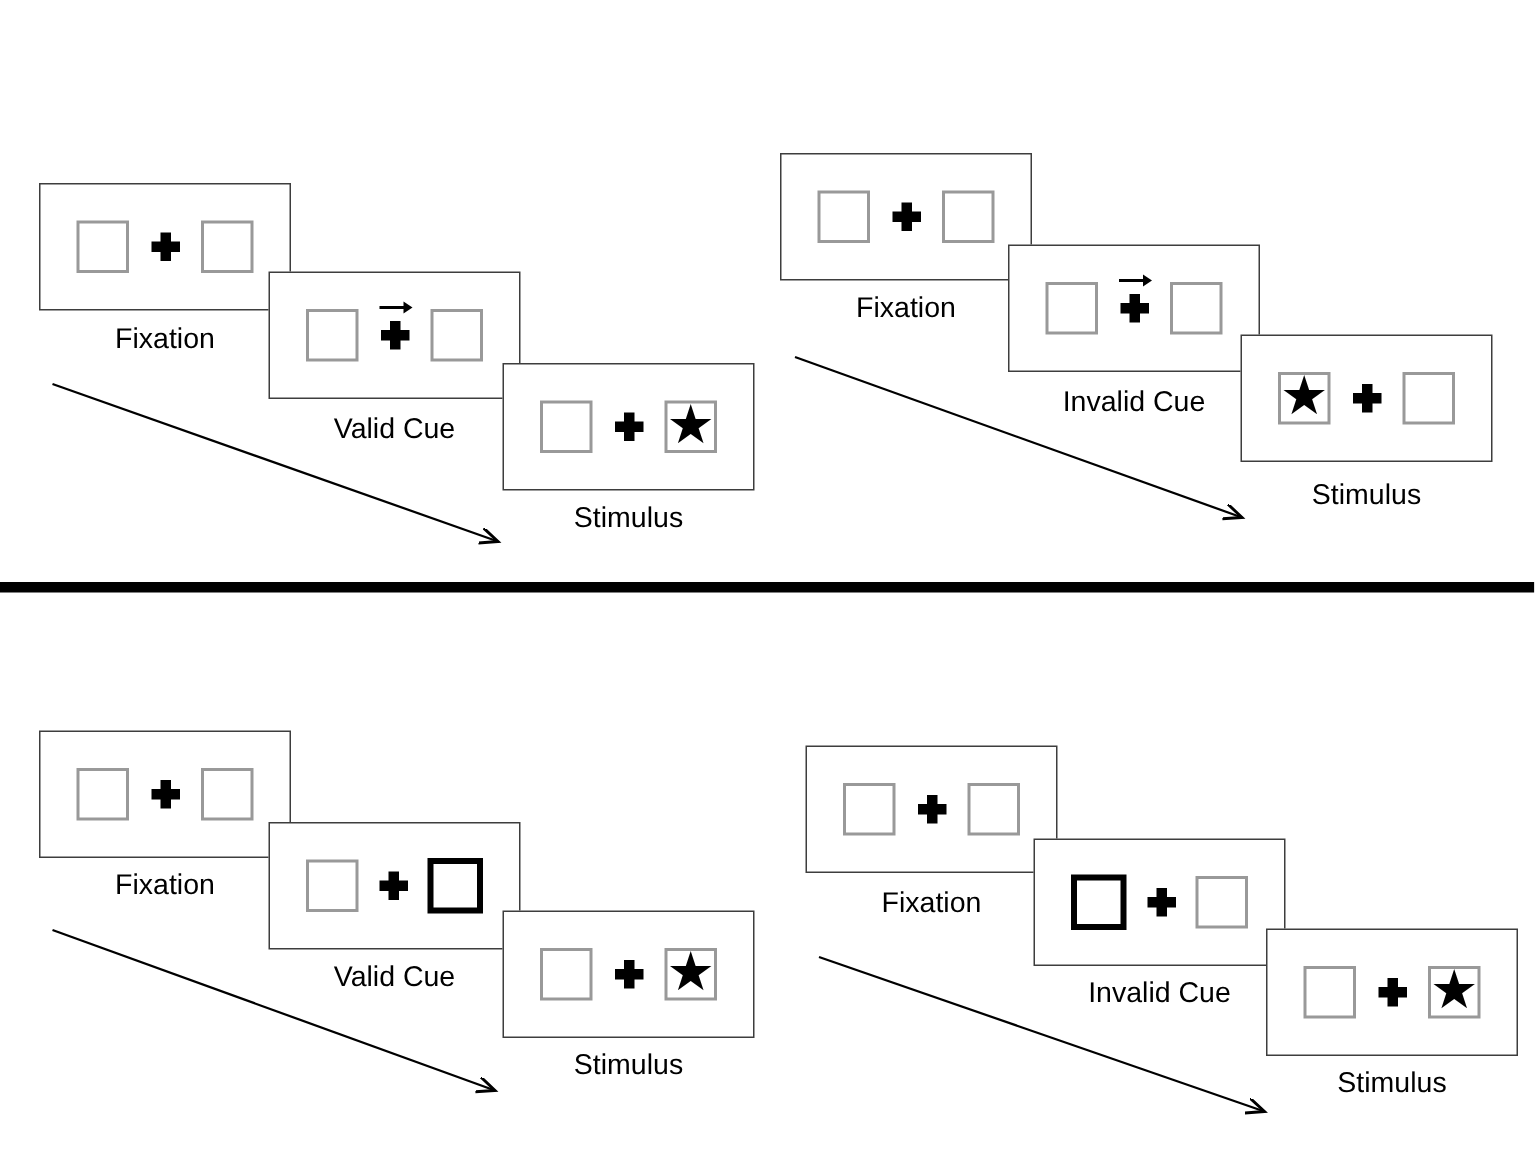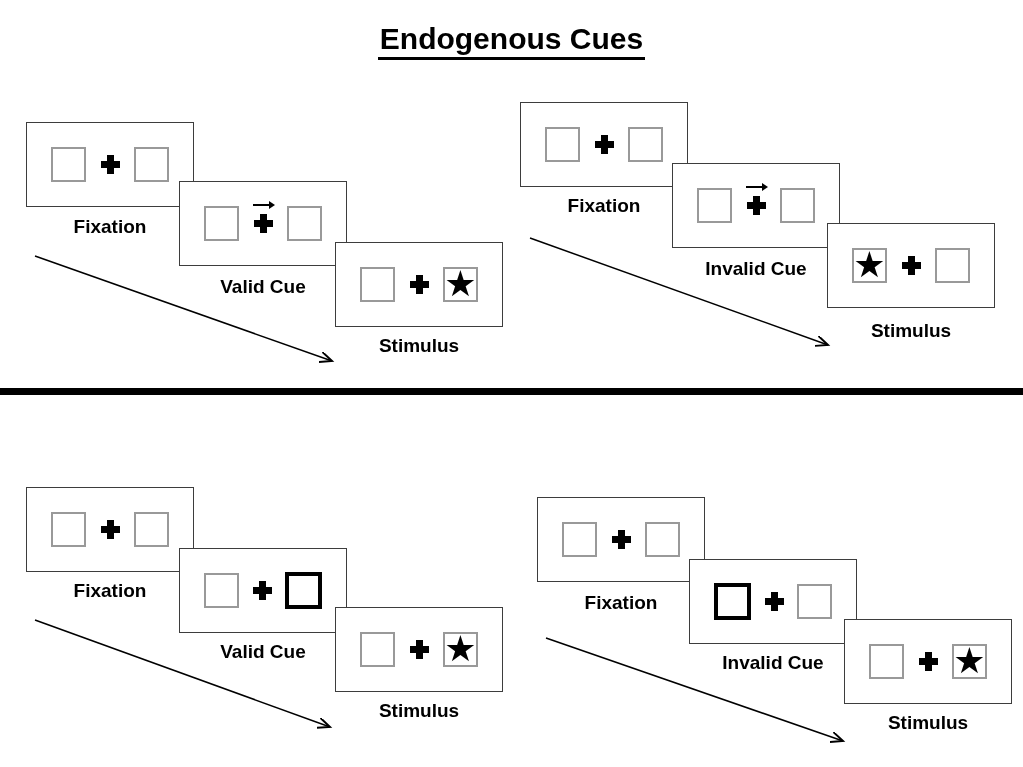--- a/index.html
+++ b/index.html
@@ -38,34 +38,31 @@
   .plus::after{content:'';position:absolute;left:0;top:6px;width:19px;height:7px;background:#000;}
   .cue-arrow{
     position:absolute;top:22px;left:0;width:20px;height:2px;background:#000;
   }
   .cue-arrow::after{
     content:'';position:absolute;right:-2px;top:-3px;width:0;height:0;
     border-left:6px solid #000;border-top:4px solid transparent;border-bottom:4px solid transparent;
   }
   .plabel{
     position:absolute;width:168px;text-align:center;
-    font-size:19px;font-weight:bold;white-space:nowrap;
+    font-size:19px;font-weight:normal;white-space:nowrap;
   }
   .timeline{position:absolute;}
   #divider{position:absolute;left:0;top:388px;width:1023px;height:7px;background:#000;}
   .z1{z-index:1}.z2{z-index:2}.z3{z-index:3}
 </style>
 </head>
 <body>
 
 <div id="stage">
 
-  <div class="section-title" style="top:22px">
-    <span>Endogenous Cues</span>
-  </div>
 
   <svg class="timeline" style="left:30px;top:251px" width="315" height="120">
     <defs>
         <marker id="ah-ev" markerWidth="10" markerHeight="8" refX="8" refY="3.5" orient="auto">
       <path d="M0,0 L8,3.5 L0,7" fill="none" stroke="#000" stroke-width="1.3"></path>
         </marker>
       </defs>
     <line x1="5" y1="5" x2="302" y2="110" stroke="#000" stroke-width="1.5" marker-end="url(#ah-ev)"></line>
   </svg>
 

